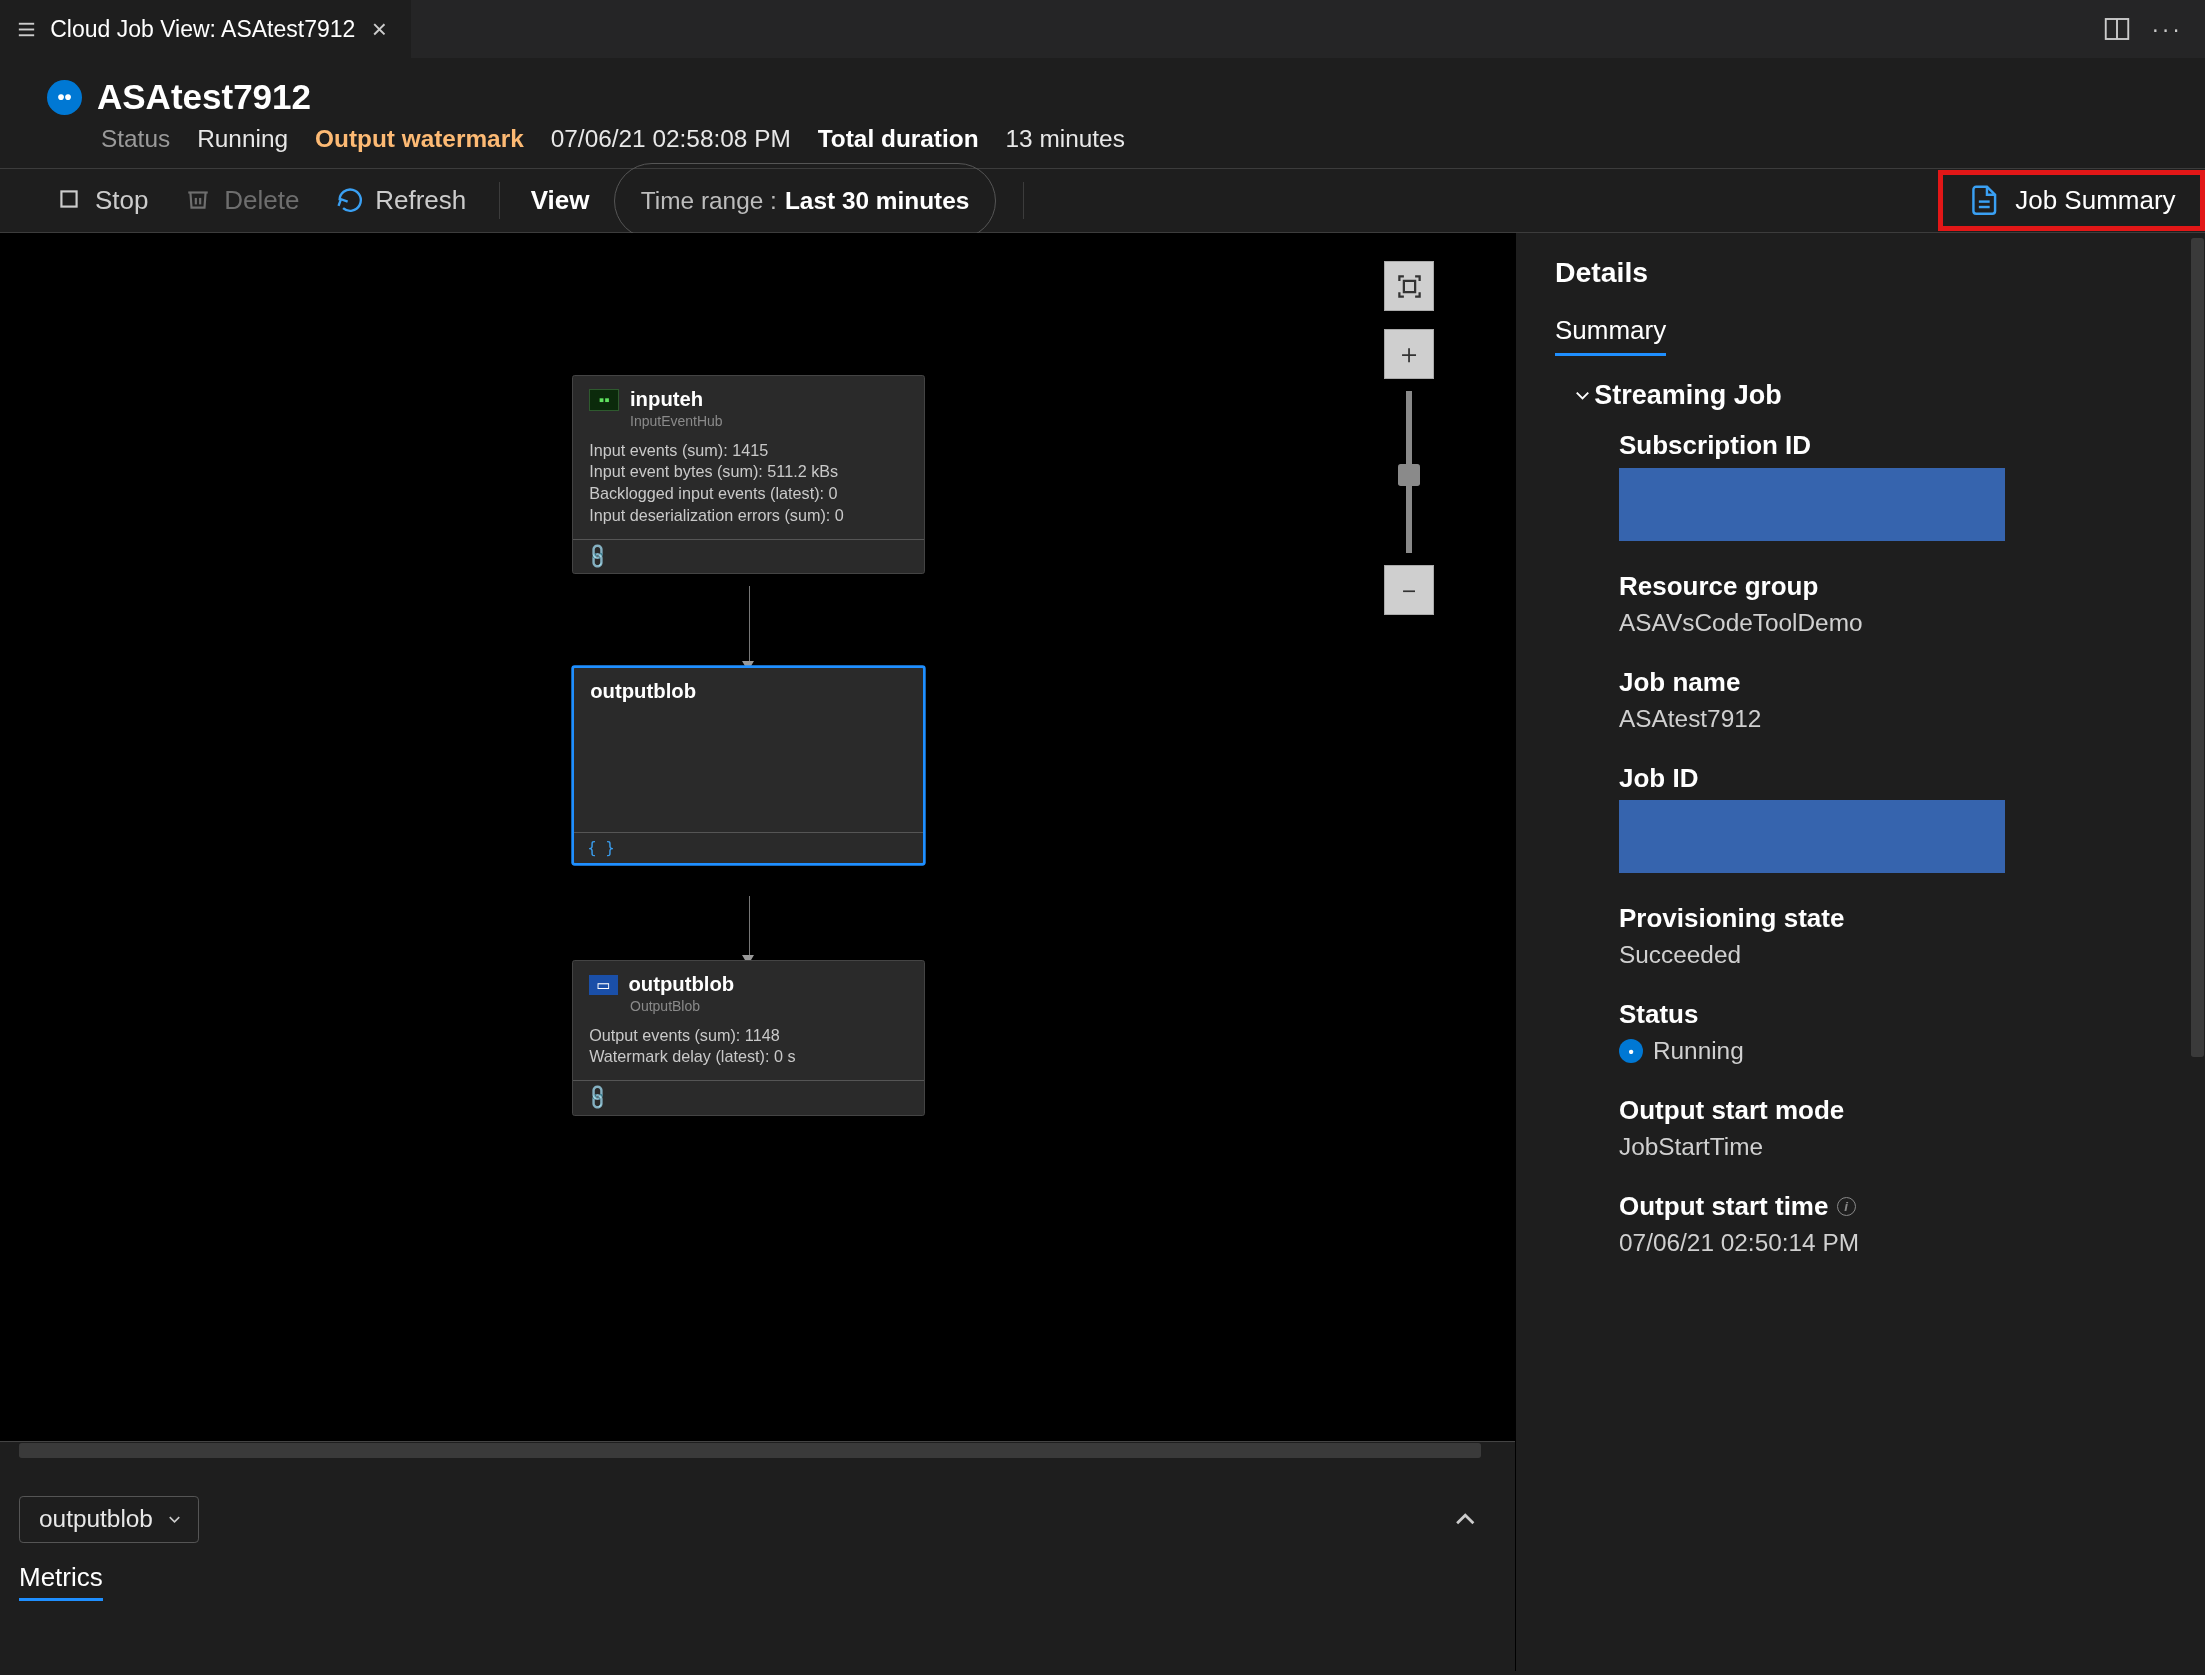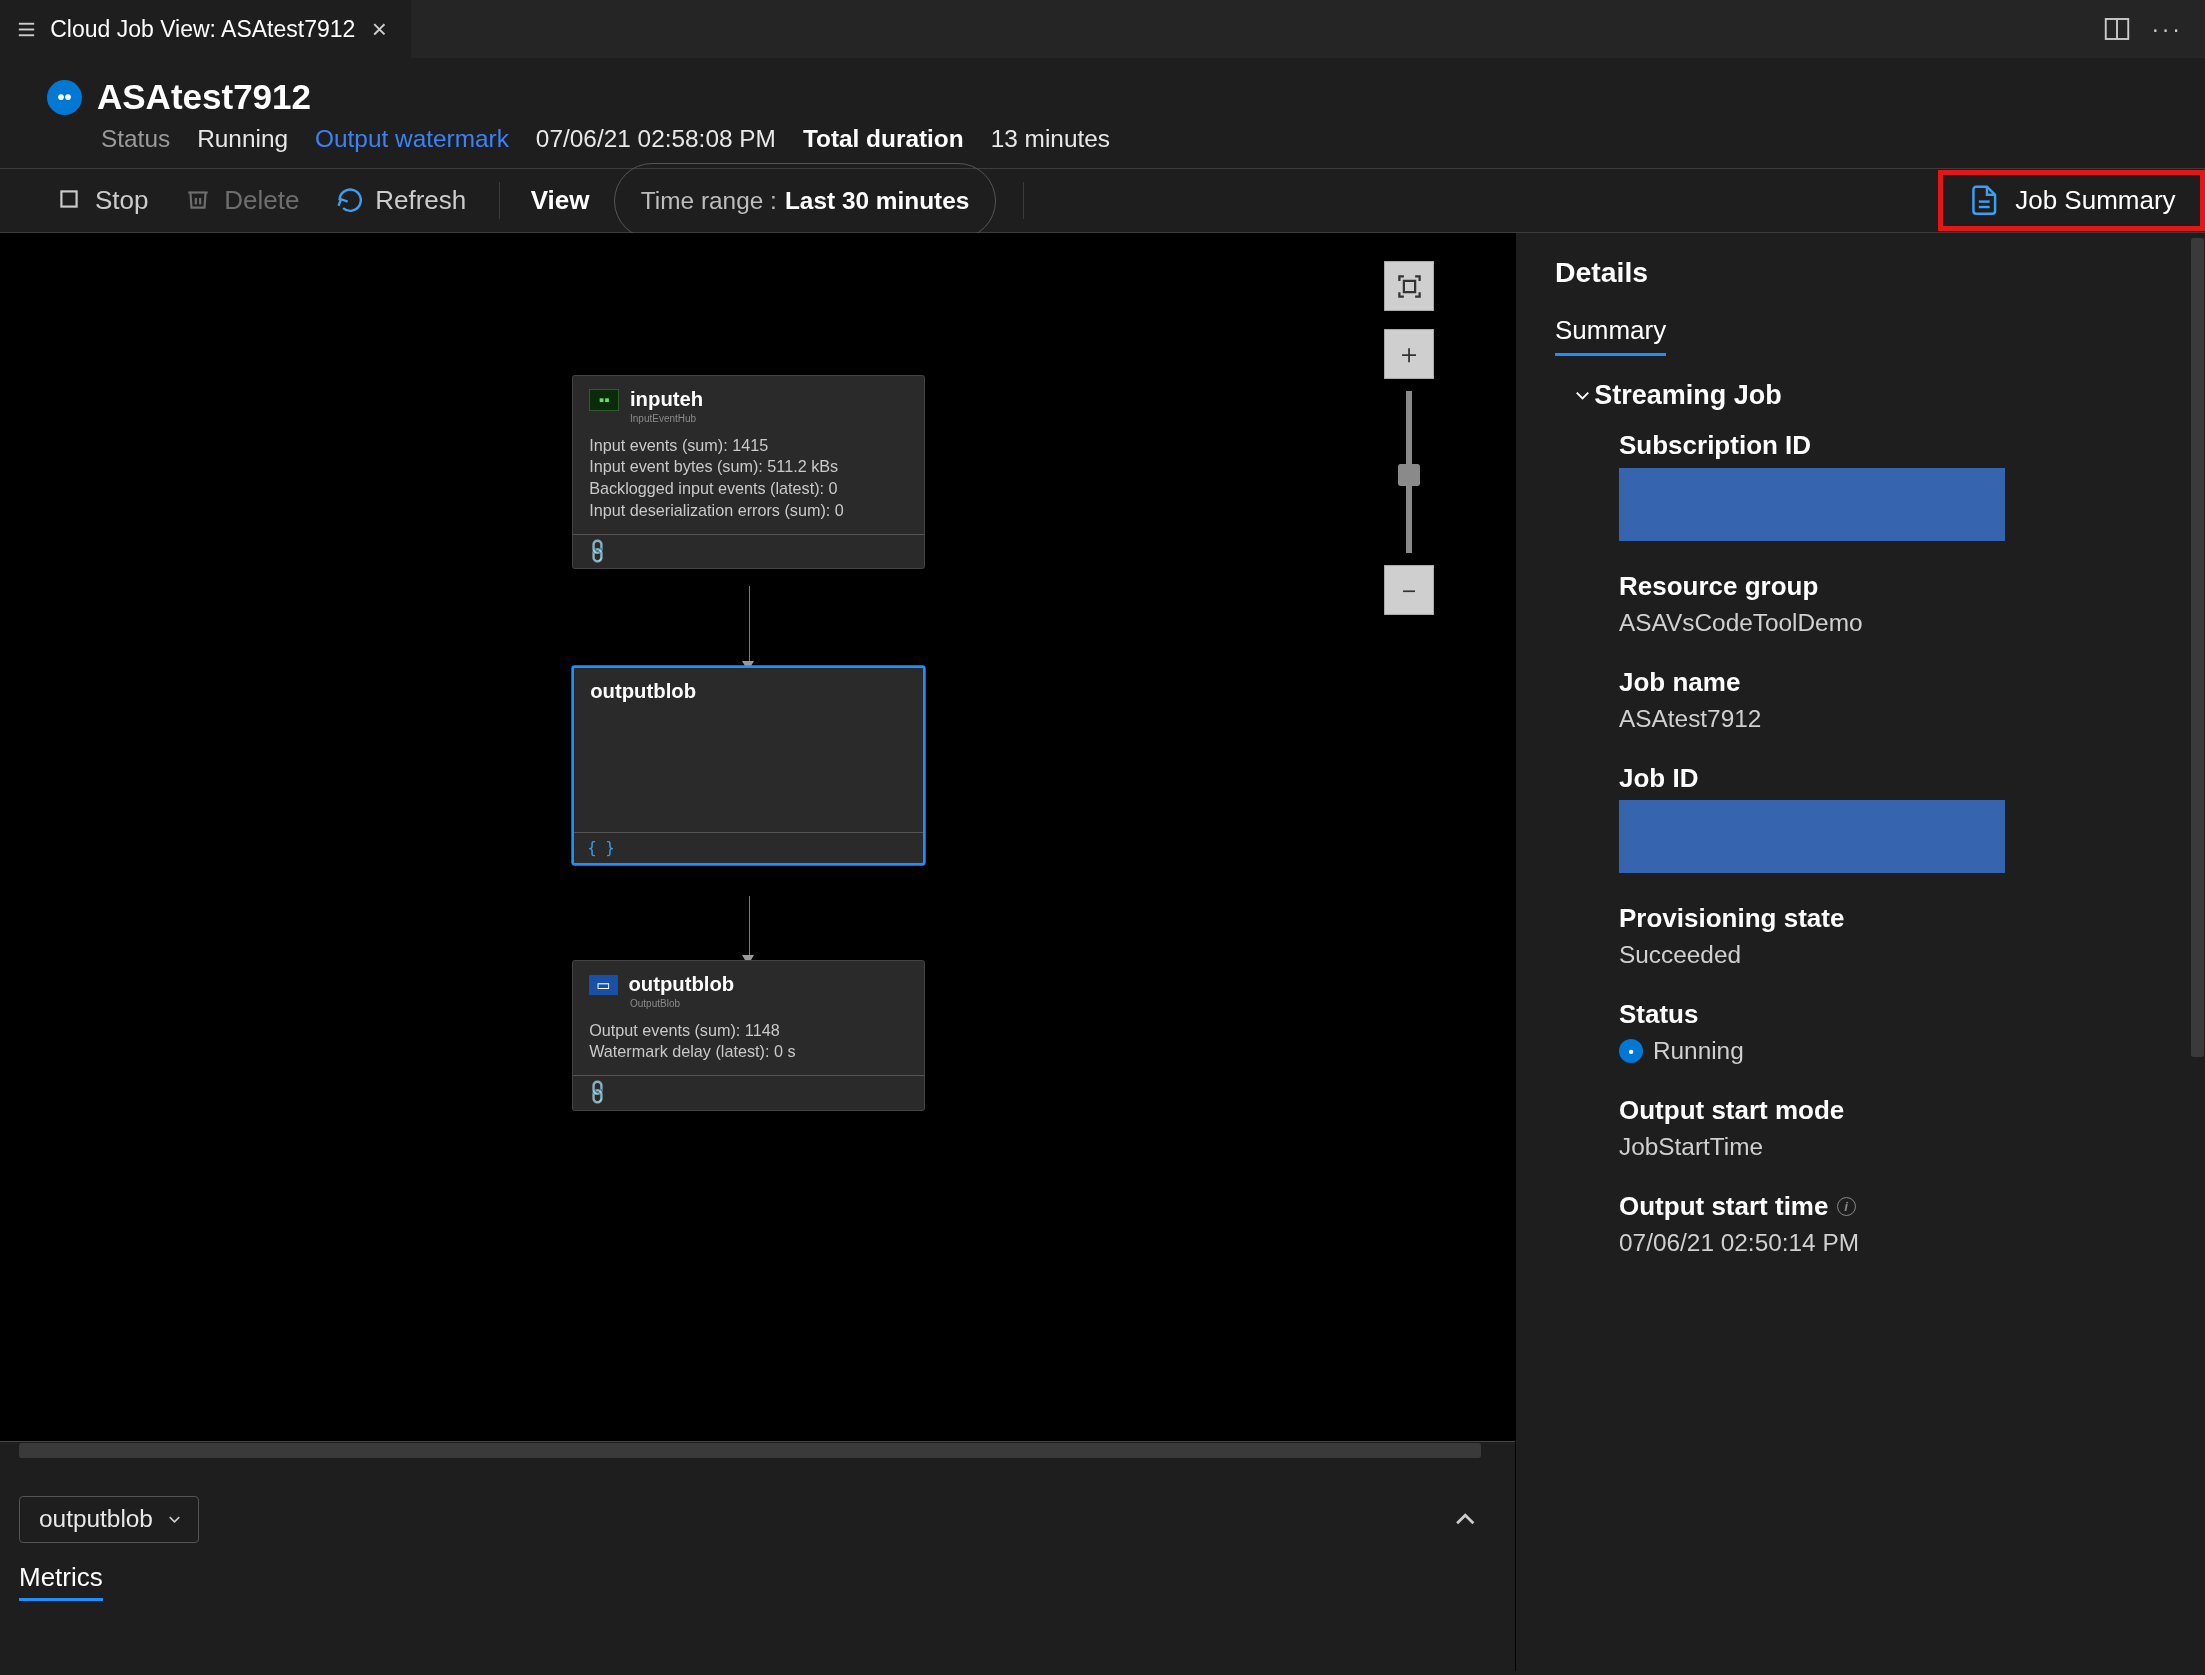--- a/index.html
+++ b/index.html
@@ -206,21 +206,21 @@
     align-items: center;
     gap: 10.8px;
     padding: 12.2px 16.2px 4.1px 16.2px;
   }
   .node-head .ni {
     width: 30px; height: 21.7px;
     display:flex; align-items:center; justify-content:center;
     font-size: 15px;
   }
   .node-title { font-size: 20.3px; font-weight: 600; color: #fff; }
-  .node-sub { font-size: 10px; color: #8a8a8a; padding: 0 16.2px 4.1px 57px; margin-top:-2.7px; }
+  .node-sub { font-size: 14px; color: #8a8a8a; padding: 0 16.2px 4.1px 57px; margin-top:-2.7px; }
   .node-body { padding: 6.8px 16.2px 12.2px 16.2px; font-size: 16.2px; line-height: 1.35; color:#c9c9c9; }
   .node-body div { white-space: nowrap; }
   .node-body.empty { min-height: 129px; }
   .node-foot {
     border-top: 1.4px solid #555;
     padding: 5.4px 13.5px 6.8px 13.5px;
     display:flex;
   }
   .link-glyph {
     color: #3aa0f3;
@@ -405,21 +405,21 @@
 </div>
 
 <div class="header">
   <div class="title-row">
     <div class="blue-circle">••</div>
     <div class="title-text">ASAtest7912</div>
   </div>
   <div class="status-row">
     <span class="lbl">Status</span>
     <span class="val">Running</span>
-    <span class="lbl" style="color:#3b82f6;font-weight:400">Output watermark</span>
+    <span class="lbl" style="color:#fdba74;font-weight:700">Output watermark</span>
     <span class="val">07/06/21 02:58:08 PM</span>
     <span class="lbl" style="color:#fff;font-weight:600">Total duration</span>
     <span class="val">13 minutes</span>
   </div>
 </div>
 
 <div class="toolbar">
   <div class="tbtn">
     <span class="icon">
       <svg width="26" height="26" viewBox="0 0 24 24" fill="none" stroke="#ccc" stroke-width="2">

